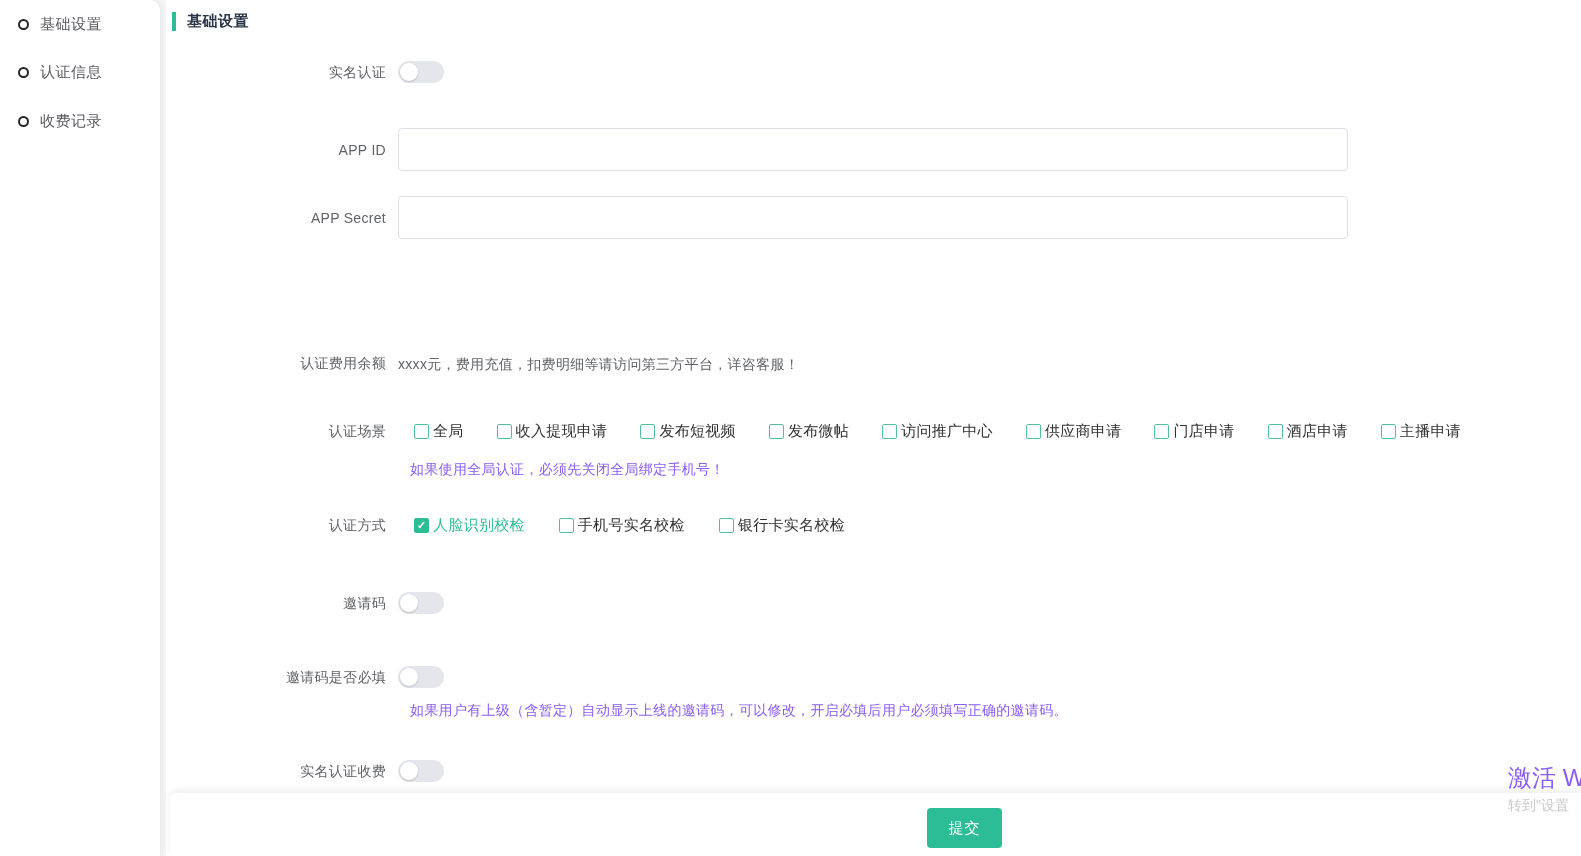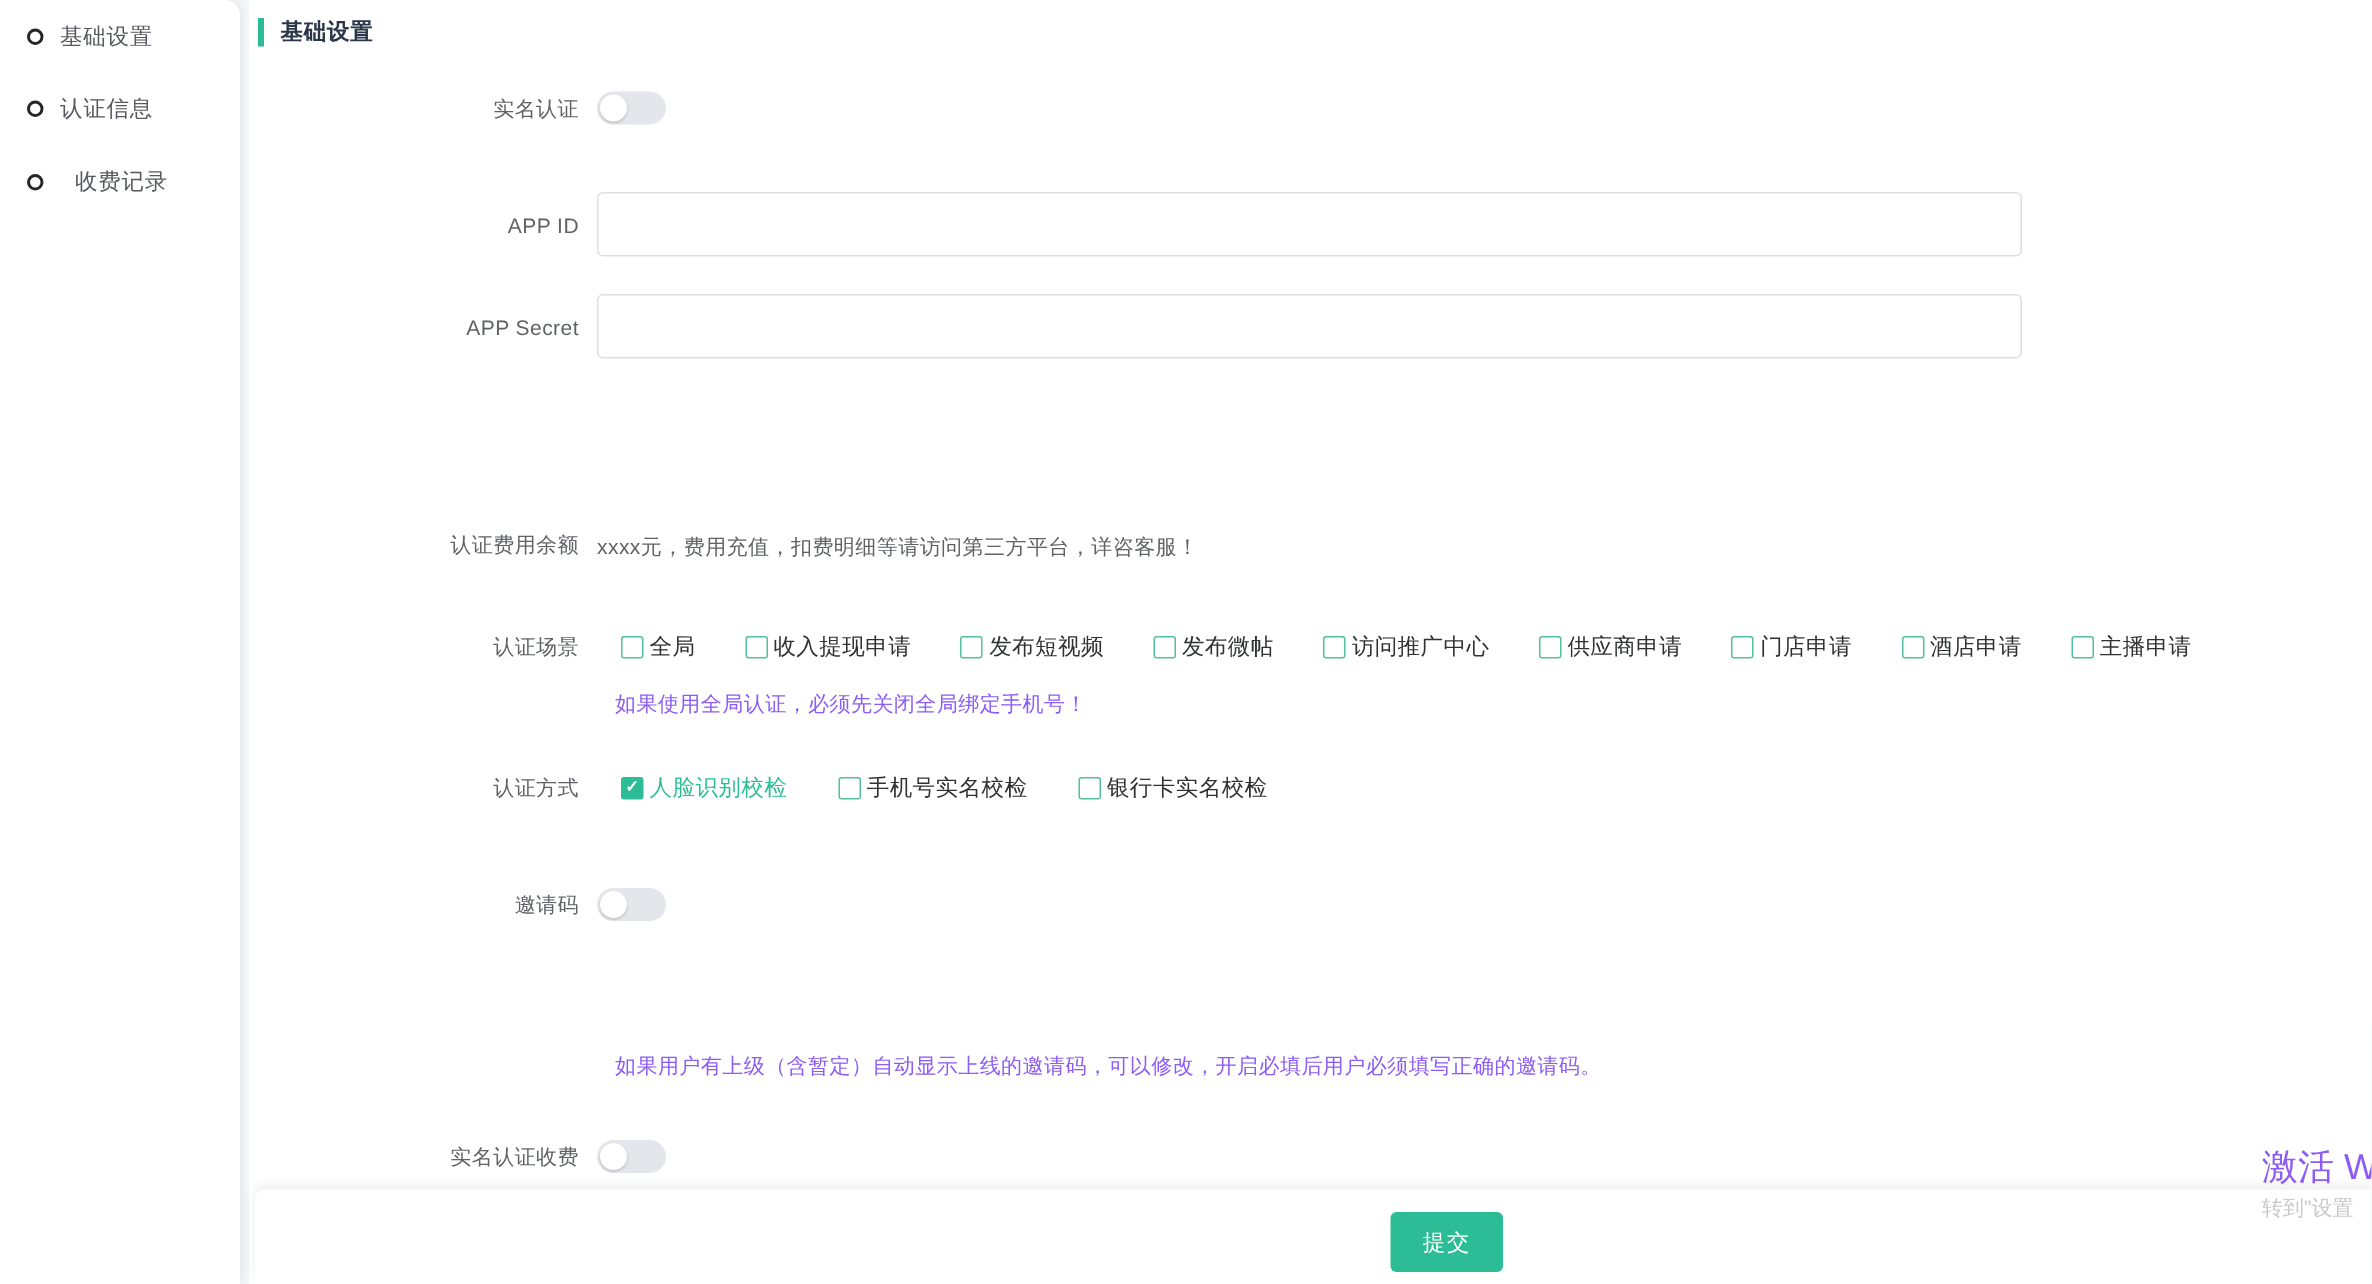--- a/index.html
+++ b/index.html
@@ -106,21 +106,21 @@
 
 <div class="sidebar">
   <div class="side-item" style="top:12px;">
     <span class="ring"></span>
     <span class="side-label">基础设置</span>
   </div>
   <div class="side-item" style="top:60px;">
     <span class="ring"></span>
     <span class="side-label">认证信息</span>
   </div>
-  <div class="side-item" style="top:109px;gap:10px;">
+  <div class="side-item" style="top:109px;">
     <span class="ring"></span>
     <span class="side-label">收费记录</span>
   </div>
 </div>
 
 <div class="main">
 
   <div class="page-header">
     <span class="header-bar"></span>
     <span class="page-title">基础设置</span>
@@ -222,20 +222,28 @@
 
   <div class="row" style="top:592px; align-items:center;">
     <div class="flabel" style="line-height:22px;">邀请码</div>
     <div class="fcontrol">
       <div class="toggle">
         <div class="knob"></div>
       </div>
     </div>
   </div>
 
+  <div class="row" style="top:666px; align-items:center;">
+    <div class="flabel" style="line-height:22px;">邀请码是否必填</div>
+    <div class="fcontrol">
+      <div class="toggle">
+        <div class="knob"></div>
+      </div>
+    </div>
+  </div>
   <div class="hint" style="top:702px;">如果用户有上级（含暂定）自动显示上线的邀请码，可以修改，开启必填后用户必须填写正确的邀请码。</div>
 
   <div class="row" style="top:760px; align-items:center;">
     <div class="flabel" style="line-height:22px;">实名认证收费</div>
     <div class="fcontrol">
       <div class="toggle">
         <div class="knob"></div>
       </div>
     </div>
   </div>

